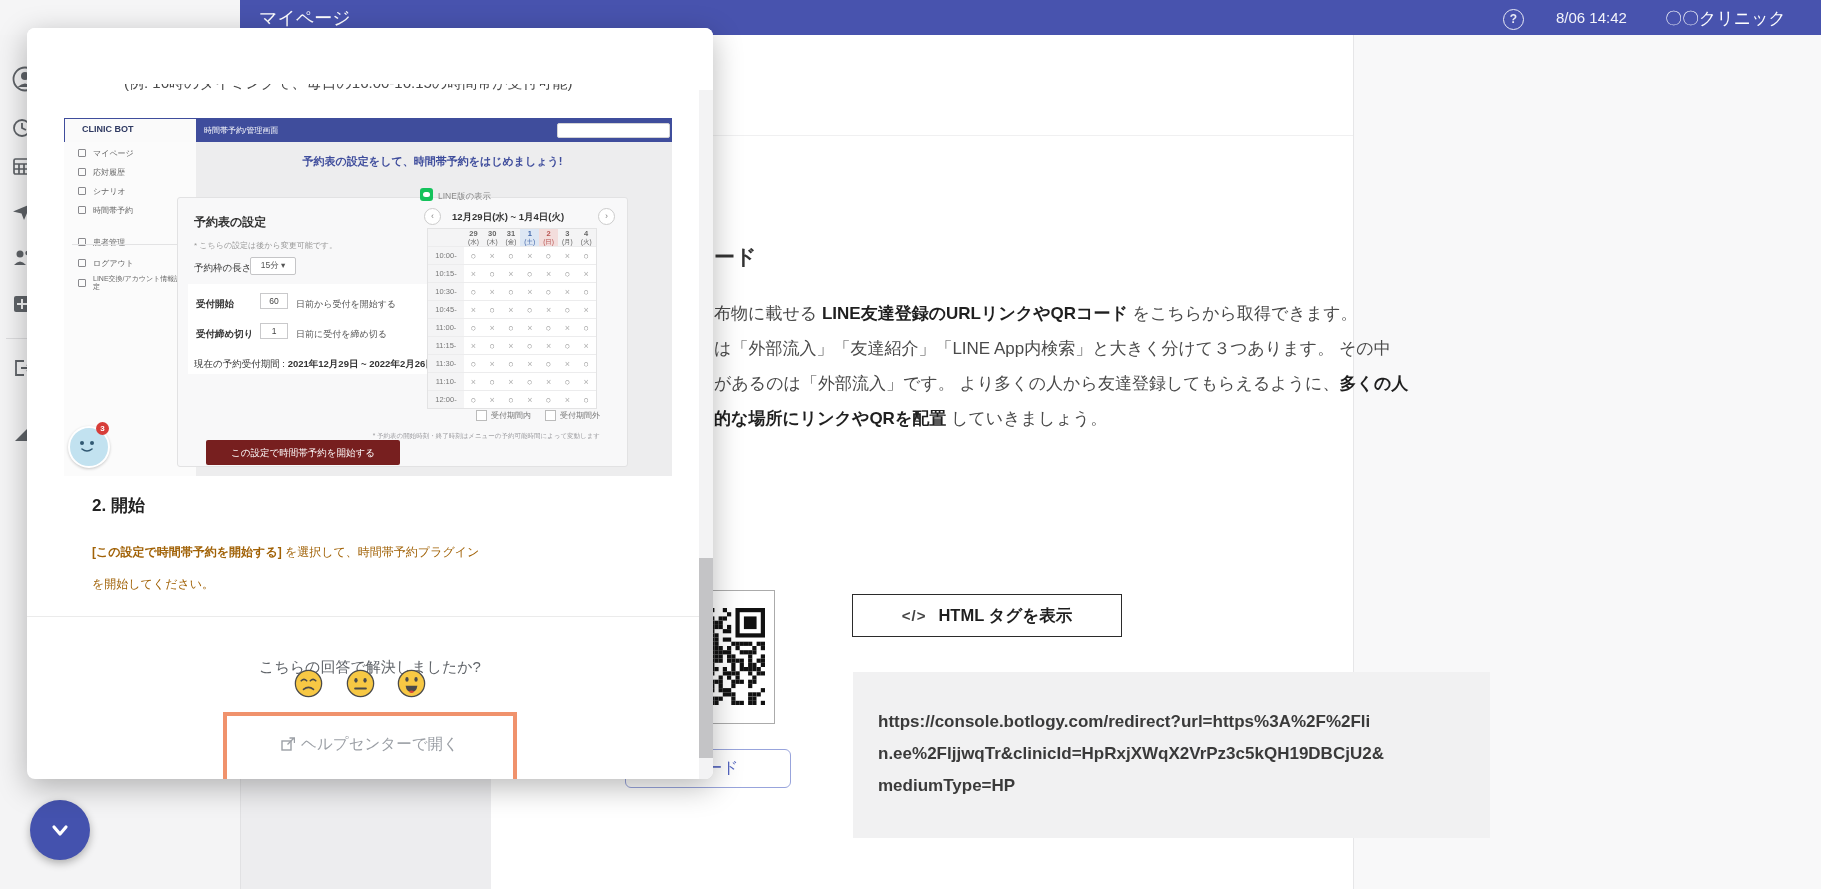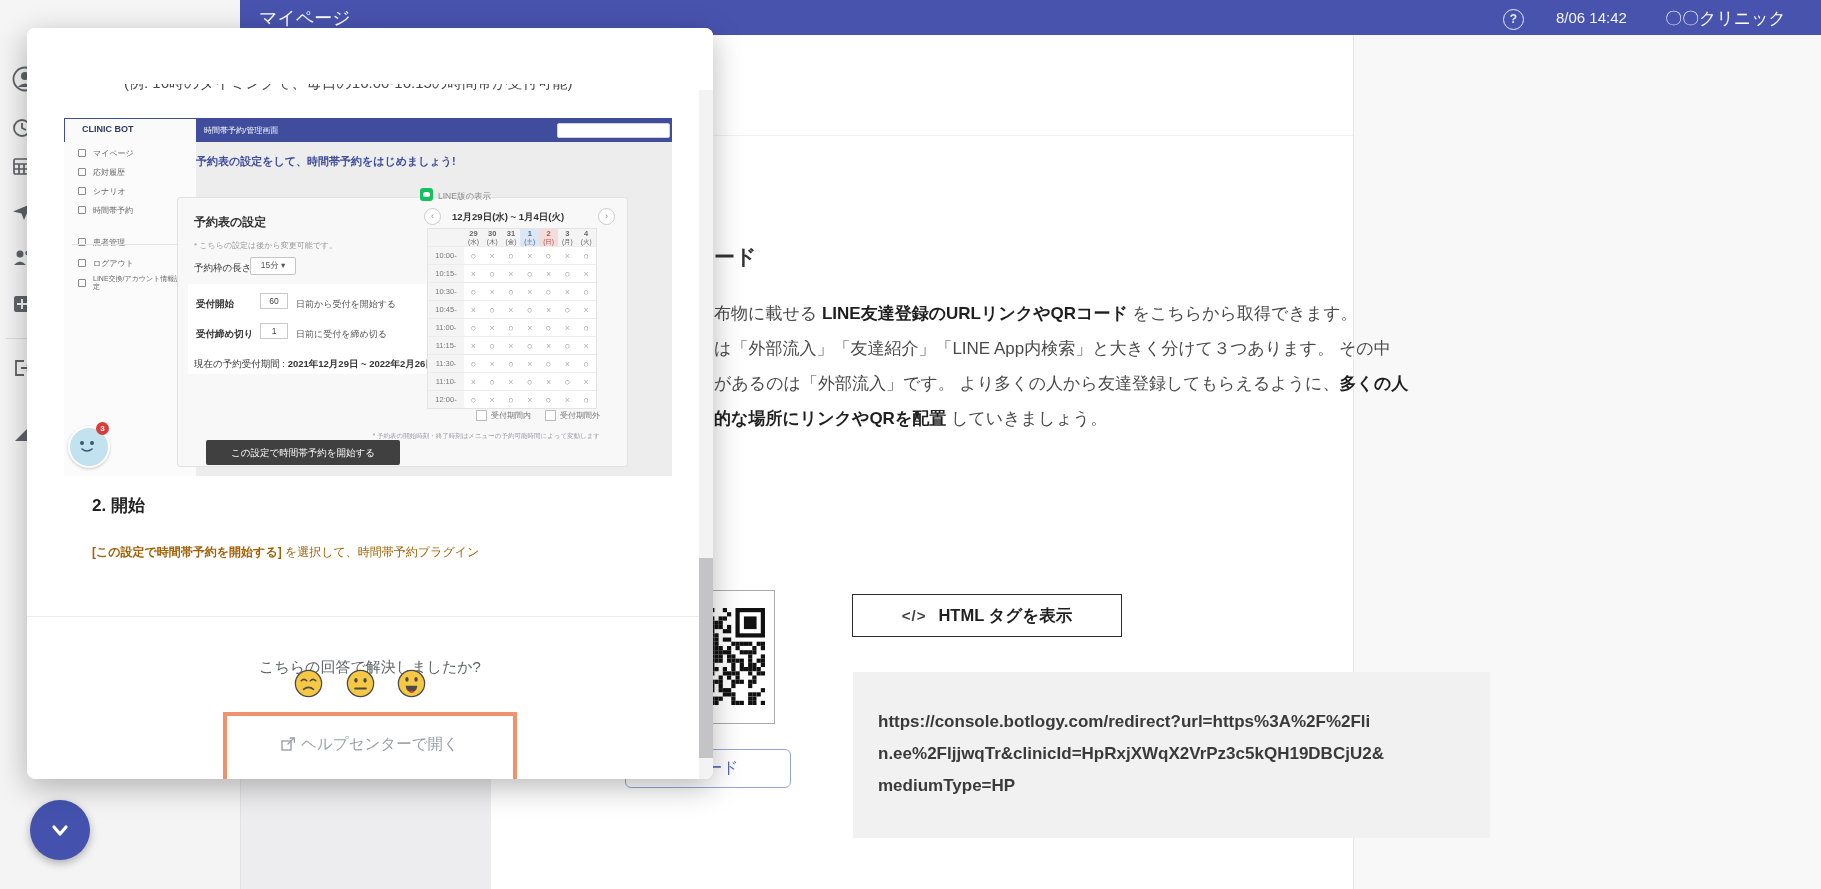--- a/index.html
+++ b/index.html
@@ -68,34 +68,34 @@
   .m-logo{position:absolute;left:18px;top:6px;font-size:9px;font-weight:800;color:#2E3A66;}
   .m-htitle{position:absolute;left:140px;top:7px;font-size:8px;color:#fff;}
   .m-search{position:absolute;left:493px;top:5px;width:111px;height:13px;background:#fff;border:1px solid #D3D3D5;border-radius:2px;}
   .m-side{position:absolute;left:0;top:24px;width:132px;height:334px;background:#FBFBFB;border-right:1px solid #E8E8E9;}
   .m-item{position:absolute;left:14px;height:14px;display:flex;align-items:center;gap:7px;}
   .m-item i{width:6px;height:6px;border:1px solid #8A8A8E;border-radius:1px;display:inline-block;}
   .m-item span{font-size:8px;color:#666;white-space:nowrap;}
   .m-item.small span{font-size:7px;white-space:normal;width:92px;line-height:8px;}
   .m-sidediv{position:absolute;left:8px;width:112px;border-top:1px solid #E3E3E4;}
   .m-content{position:absolute;left:132px;top:24px;width:476px;height:334px;background:#EDEDEE;}
-  .m-banner{position:absolute;left:132px;top:36px;width:473px;text-align:left;font-size:11px;font-weight:700;color:#3D4DA5;}
+  .m-banner{position:absolute;left:132px;top:36px;width:473px;text-align:center;font-size:11px;font-weight:700;color:#3D4DA5;}
   .m-card{position:absolute;left:113px;top:79px;width:449px;height:268px;background:#F8F8F9;border:1px solid #E2E2E3;border-radius:3px;}
   .m-stitle{position:absolute;left:130px;top:96px;font-size:12px;font-weight:600;color:#333;}
   .m-note{position:absolute;left:130px;top:122px;font-size:8px;color:#999;}
   .m-slotlbl{position:absolute;left:130px;top:144px;font-size:9.5px;font-weight:400;color:#333;}
   .m-select{position:absolute;left:186px;top:139px;width:44px;height:16px;background:#fff;border:1px solid #C5C5C7;border-radius:2px;
             font-size:8.5px;color:#555;text-align:center;line-height:15px;}
   .m-rowsbox{position:absolute;left:124px;top:166px;width:345px;height:90px;background:#FFF;}
   .m-rlbl{position:absolute;font-size:9.5px;font-weight:700;color:#333;}
   .m-rinput{position:absolute;width:26px;height:14px;background:#fff;border:1px solid #C9C9CB;font-size:8.5px;color:#444;
             text-align:center;line-height:14px;}
   .m-rsuffix{position:absolute;font-size:9px;color:#555;}
   .m-period{position:absolute;left:130px;top:240px;font-size:9.5px;color:#333;}
-  .m-startbtn{position:absolute;left:142px;top:322px;width:194px;height:25px;background:#404040;border-radius:2px;
+  .m-startbtn{position:absolute;left:142px;top:322px;width:194px;height:25px;background:#7f1d1d;border-radius:2px;
               color:#fff;font-size:9.5px;text-align:center;line-height:25px;}
   .m-linebadge{position:absolute;left:356px;top:70px;width:13px;height:13px;background:#06C755;border-radius:3px;}
   .m-linebadge:after{content:"";position:absolute;left:3px;top:3.5px;width:7px;height:5px;background:#fff;border-radius:2.5px;}
   .m-linelbl{position:absolute;left:374px;top:73px;font-size:8.5px;color:#888;}
   .m-navc{position:absolute;top:90px;width:15px;height:15px;border:1px solid #CCC;border-radius:50%;background:#fff;
           font-size:9px;color:#888;text-align:center;line-height:14px;}
   .m-range{position:absolute;left:388px;top:93px;font-size:9.5px;color:#333;font-weight:600;}
   .m-table{position:absolute;left:363px;top:110px;width:168px;background:#fff;border:1px solid #E3E3E4;font-size:8px;}
   .m-trow{display:flex;border-top:1px solid #ECECED;}
   .m-trow:first-child{border-top:none;background:#F4F4F5;}
@@ -736,20 +736,21 @@
             <circle cx="12" cy="15" r="2" fill="#2E5A77"></circle>
             <circle cx="22" cy="15" r="2" fill="#2E5A77"></circle>
             <path d="M12 21 q5 4 10 0" stroke="#2E5A77" stroke-width="1.6" fill="none" stroke-linecap="round"></path>
           </svg>
       </div>
       <div class="m-badge">3</div>
     </div>
 
     <div class="step-h">2.  開始</div>
     <div class="step-l" style="top:498px"><span class="b">[この設定で時間帯予約を開始する]</span><span> を選択して、時間帯予約プラグイン</span></div>
+    <div class="step-l" style="top:530px">を開始してください。</div>
 
     <div class="panel-div"></div>
     <div class="fb-q">こちらの回答で解決しましたか?</div>
 
     <div class="emoji" style="left:267px">
       <svg width="29" height="29" viewBox="0 0 32 32">
           <circle cx="16" cy="16" r="14.5" fill="#F7C844" stroke="#4A4A4A" stroke-width="1.4"></circle>
         <path d="M8 13 q3 -3 6 0 M18 13 q3 -3 6 0" stroke="#4A4A4A" stroke-width="1.8" fill="none" stroke-linecap="round"></path>
         <path d="M10.5 22.5 q5.5 -4.5 11 0" stroke="#4A4A4A" stroke-width="1.8" fill="none" stroke-linecap="round"></path>
         </svg>

